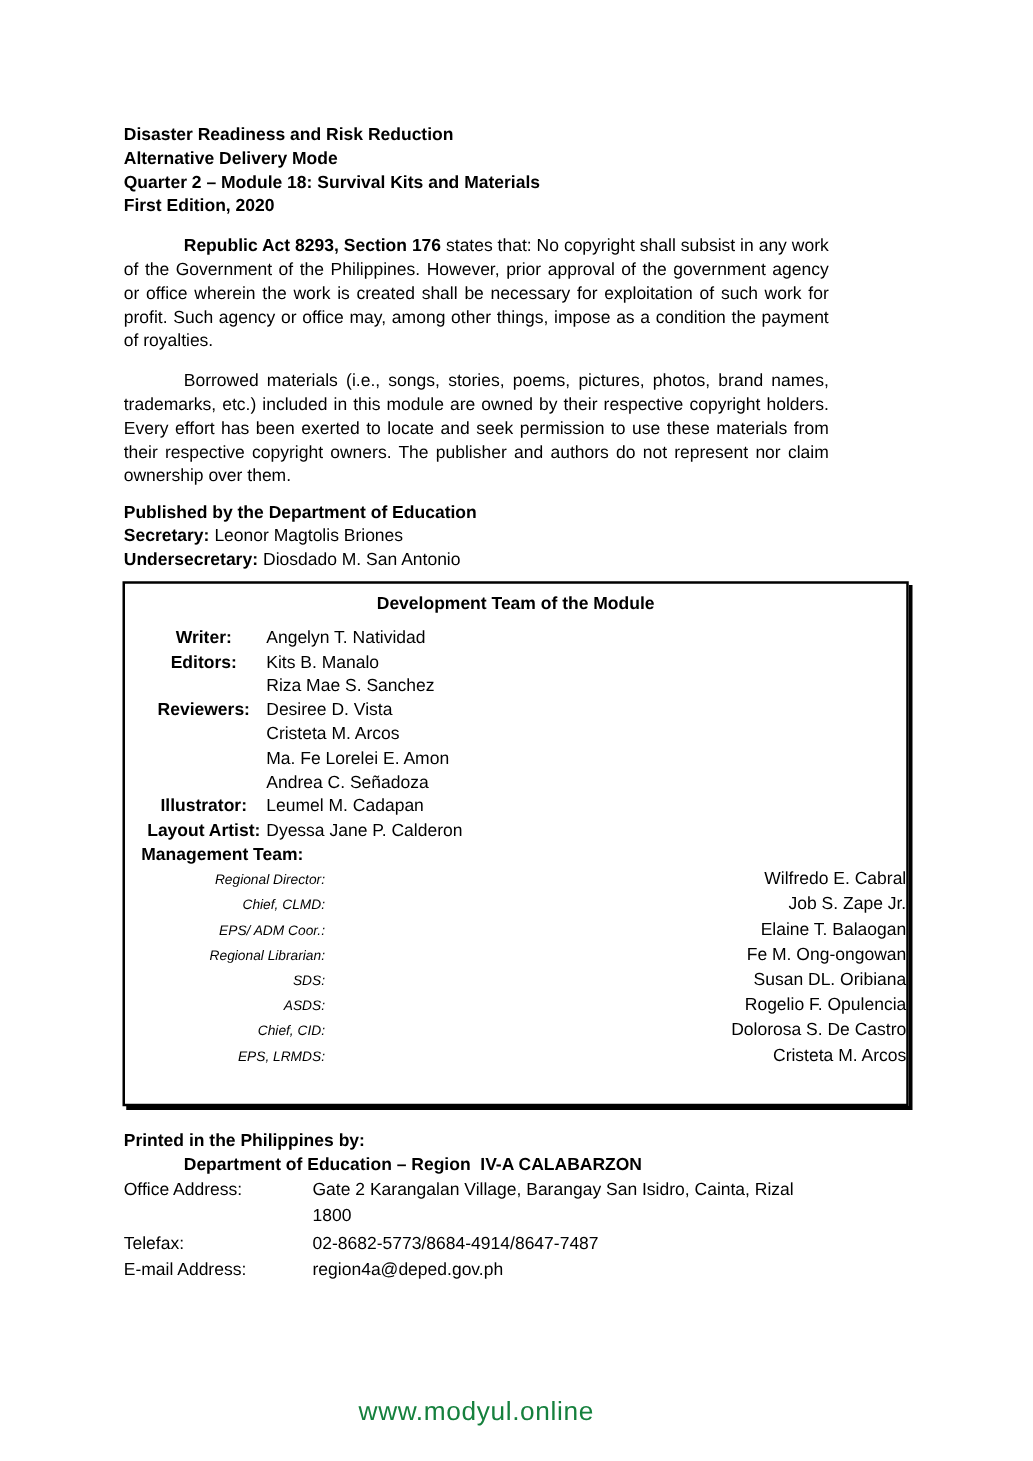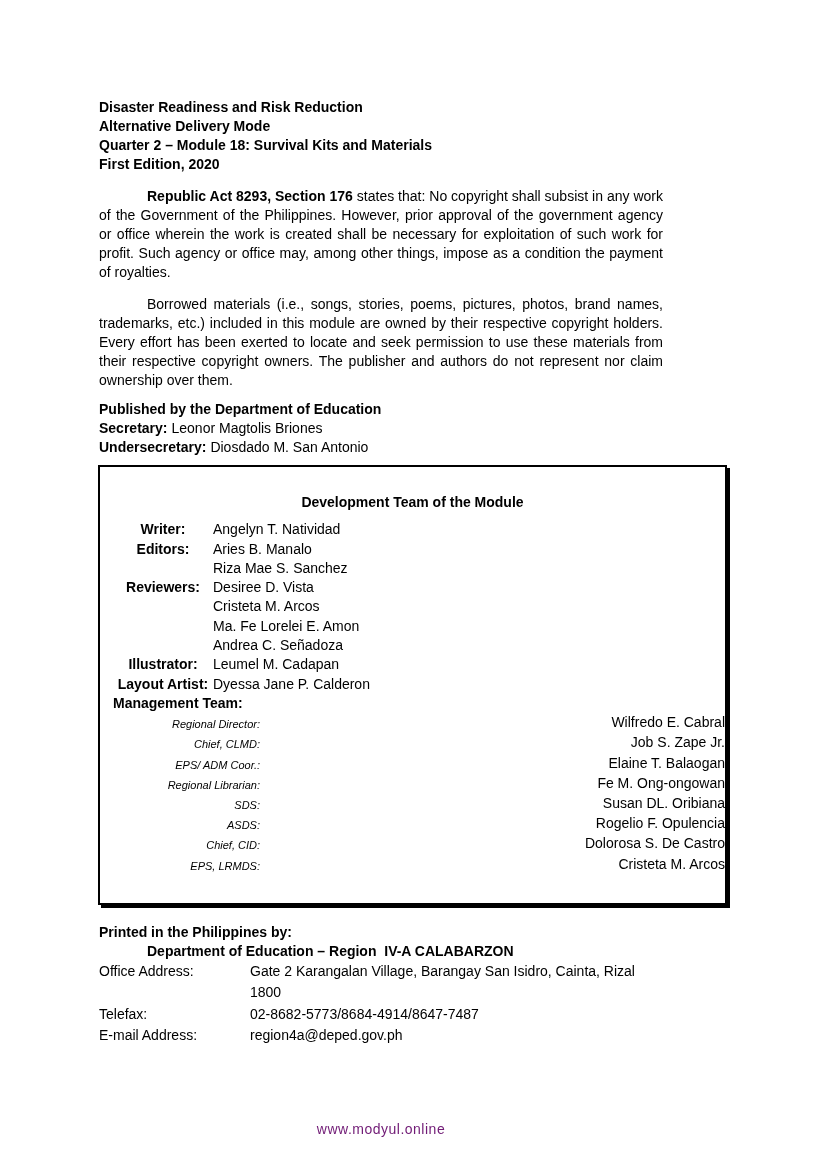--- a/index.html
+++ b/index.html
@@ -25,21 +25,21 @@
   .pub-block { margin-top: 10px; }
   .pub-block .name { margin-left: 4px; }
 
   
   .team-box {
     margin-top: 8px;
     margin-left: -1px;
     width: 625px; 
     border: 2px solid #000000;
     box-shadow: 3px 3px 0 #000000;
-    padding: 26px 0 28px 0;
+    padding: 6px 0 28px 0;
     line-height: 19.3px;
   }
   .team-title {
     text-align: center;
     font-weight: bold;
     margin-bottom: 8px;
   }
   .team-grid {
     display: grid;
     grid-template-columns: 100px 1fr;
@@ -68,22 +68,22 @@
     grid-template-columns: 151px 1fr;
     line-height: 21.5px;
   }
 
   .watermark {
     position: absolute;
     top: 1120px;
     left: 0;
     width: 100%;
     text-align: center;
-    font-size: 14px;
-    color: #701a75;
+    font-size: 21px;
+    color: #15803d;
     letter-spacing: 0.5px;
   }
 </style>
 </head>
 <body>
 
 <div class="page">
   <div class="content">
 
     <div class="doc-header">
@@ -105,21 +105,21 @@
 
     <div class="team-box">
       <div class="team-title">Development Team of the Module</div>
 
       <div class="team-grid">
         <div class="t-label">Writer:</div>
         <div>Angelyn T. Natividad</div>
 
         <div class="t-label">Editors:</div>
         <div>
-          <div>Aries B. Manalo</div>
+          <div>Kits B. Manalo</div>
           <div>Riza Mae S. Sanchez</div>
         </div>
 
         <div class="t-label">Reviewers:</div>
         <div>
           <div>Desiree D. Vista</div>
           <div>Cristeta M. Arcos</div>
           <div>Ma. Fe Lorelei E. Amon</div>
           <div>Andrea C. Señadoza</div>
         </div>

